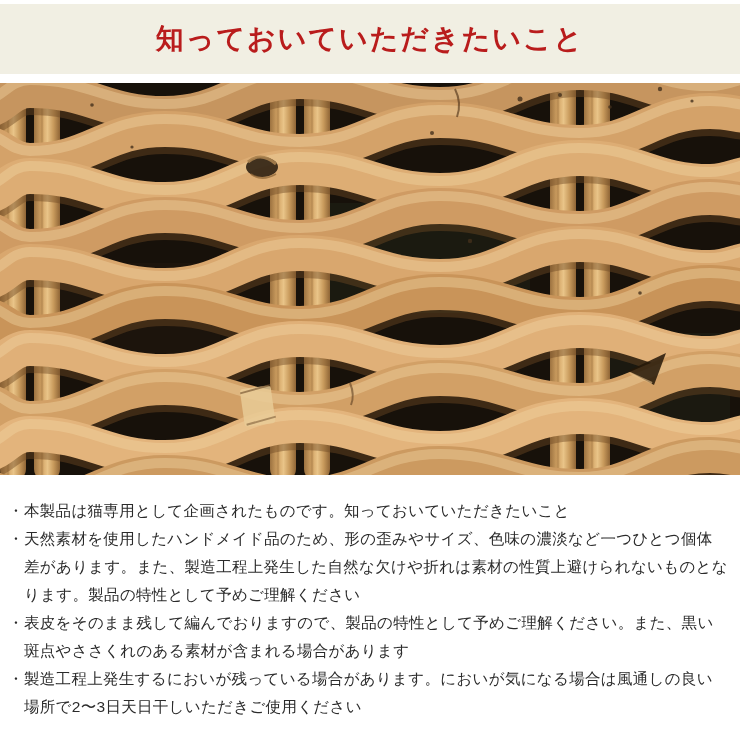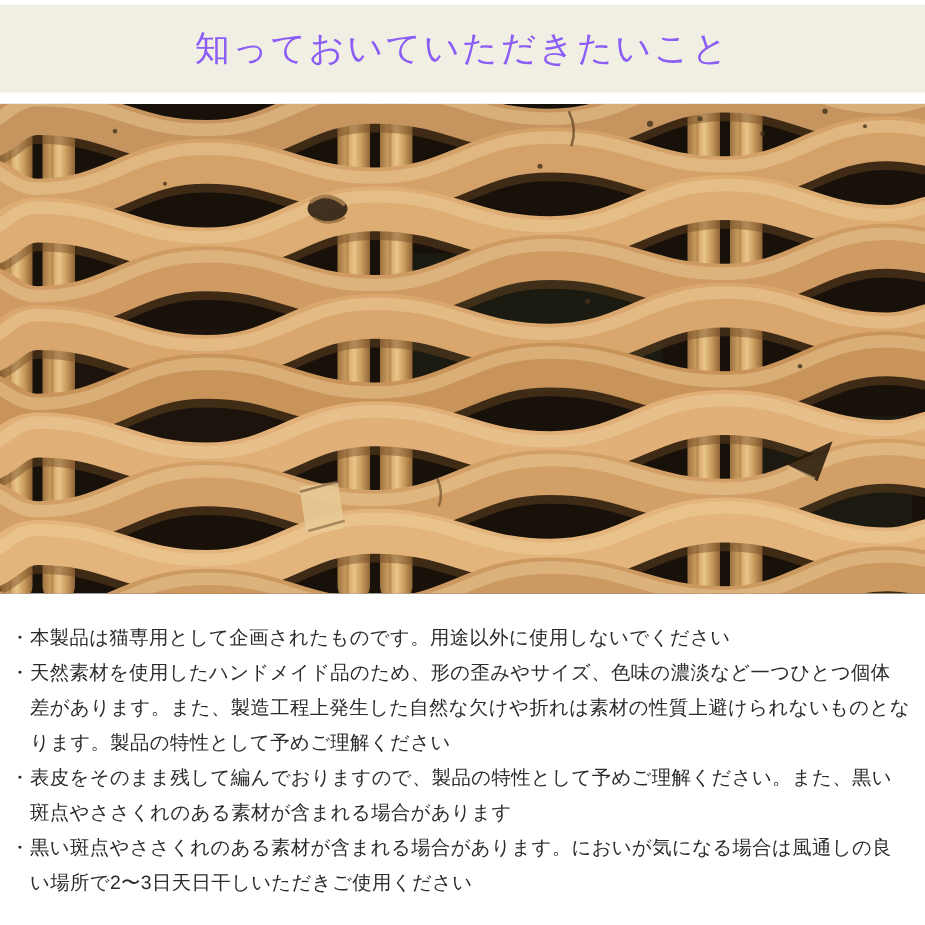--- a/index.html
+++ b/index.html
@@ -6,21 +6,21 @@
   body{
     width:740px;height:740px;background:#ffffff;overflow:hidden;
     font-family:"Liberation Sans","DejaVu Sans",sans-serif;
   }
   .page{width:740px;height:740px;background:#ffffff;}
   .title-band{
     margin-top:4px;height:70px;background:#f1efe3;
     display:flex;align-items:center;justify-content:center;
   }
   .title-band h1{
-    margin:0;font-size:28px;font-weight:400;color:#8b5cf6;letter-spacing:2px;
+    margin:0;font-size:28px;font-weight:700;color:#b91c1c;letter-spacing:2px;
   }
   .photo{margin:9px 0 0 0;width:740px;height:392px;overflow:hidden;}
   .photo svg{display:block;}
   .notes{
     padding:22px 12px 0 8px;color:#2b2b2b;
     font-size:15.5px;line-height:28px;letter-spacing:0.3px;
   }
   .note{margin:0;padding-left:16px;position:relative;}
   .note .bullet{position:absolute;left:0;top:0;}
 </style>
@@ -119,19 +119,19 @@
           <rect x="242" y="304" width="31" height="38" rx="3" fill="#e9cb97" opacity="0.85"></rect>
           <line x1="242" y1="308" x2="273" y2="304" stroke="#6b4a28" stroke-width="2" opacity="0.6"></line>
           <line x1="244" y1="340" x2="274" y2="336" stroke="#6b4a28" stroke-width="2" opacity="0.5"></line>
         </g>
         <polygon points="628,288 666,270 654,302" fill="#241708" opacity="0.85"></polygon>
         <line x1="630" y1="290" x2="652" y2="300" stroke="#e8c28b" stroke-width="2" opacity="0.6"></line>
       </svg>
     </figure>
 
   <section class="notes">
-    <p class="note"><span class="bullet">・</span><span class="note-text">本製品は猫専用として企画されたものです。用途以外に使用しないでください</span></p>
+    <p class="note"><span class="bullet">・</span><span class="note-text">本製品は猫専用として企画されたものです。知っておいていただきたいこと</span></p>
     <p class="note"><span class="bullet">・</span><span class="note-text">天然素材を使用したハンドメイド品のため、形の歪みやサイズ、色味の濃淡など一つひとつ個体差があります。また、製造工程上発生した自然な欠けや折れは素材の性質上避けられないものとなります。製品の特性として予めご理解ください</span></p>
     <p class="note"><span class="bullet">・</span><span class="note-text">表皮をそのまま残して編んでおりますので、製品の特性として予めご理解ください。また、黒い斑点やささくれのある素材が含まれる場合があります</span></p>
-    <p class="note"><span class="bullet">・</span><span class="note-text">黒い斑点やささくれのある素材が含まれる場合があります。においが気になる場合は風通しの良い場所で2〜3日天日干しいただきご使用ください</span></p>
+    <p class="note"><span class="bullet">・</span><span class="note-text">製造工程上発生するにおいが残っている場合があります。においが気になる場合は風通しの良い場所で2〜3日天日干しいただきご使用ください</span></p>
   </section>
 
 </div>
 
 </body></html>

